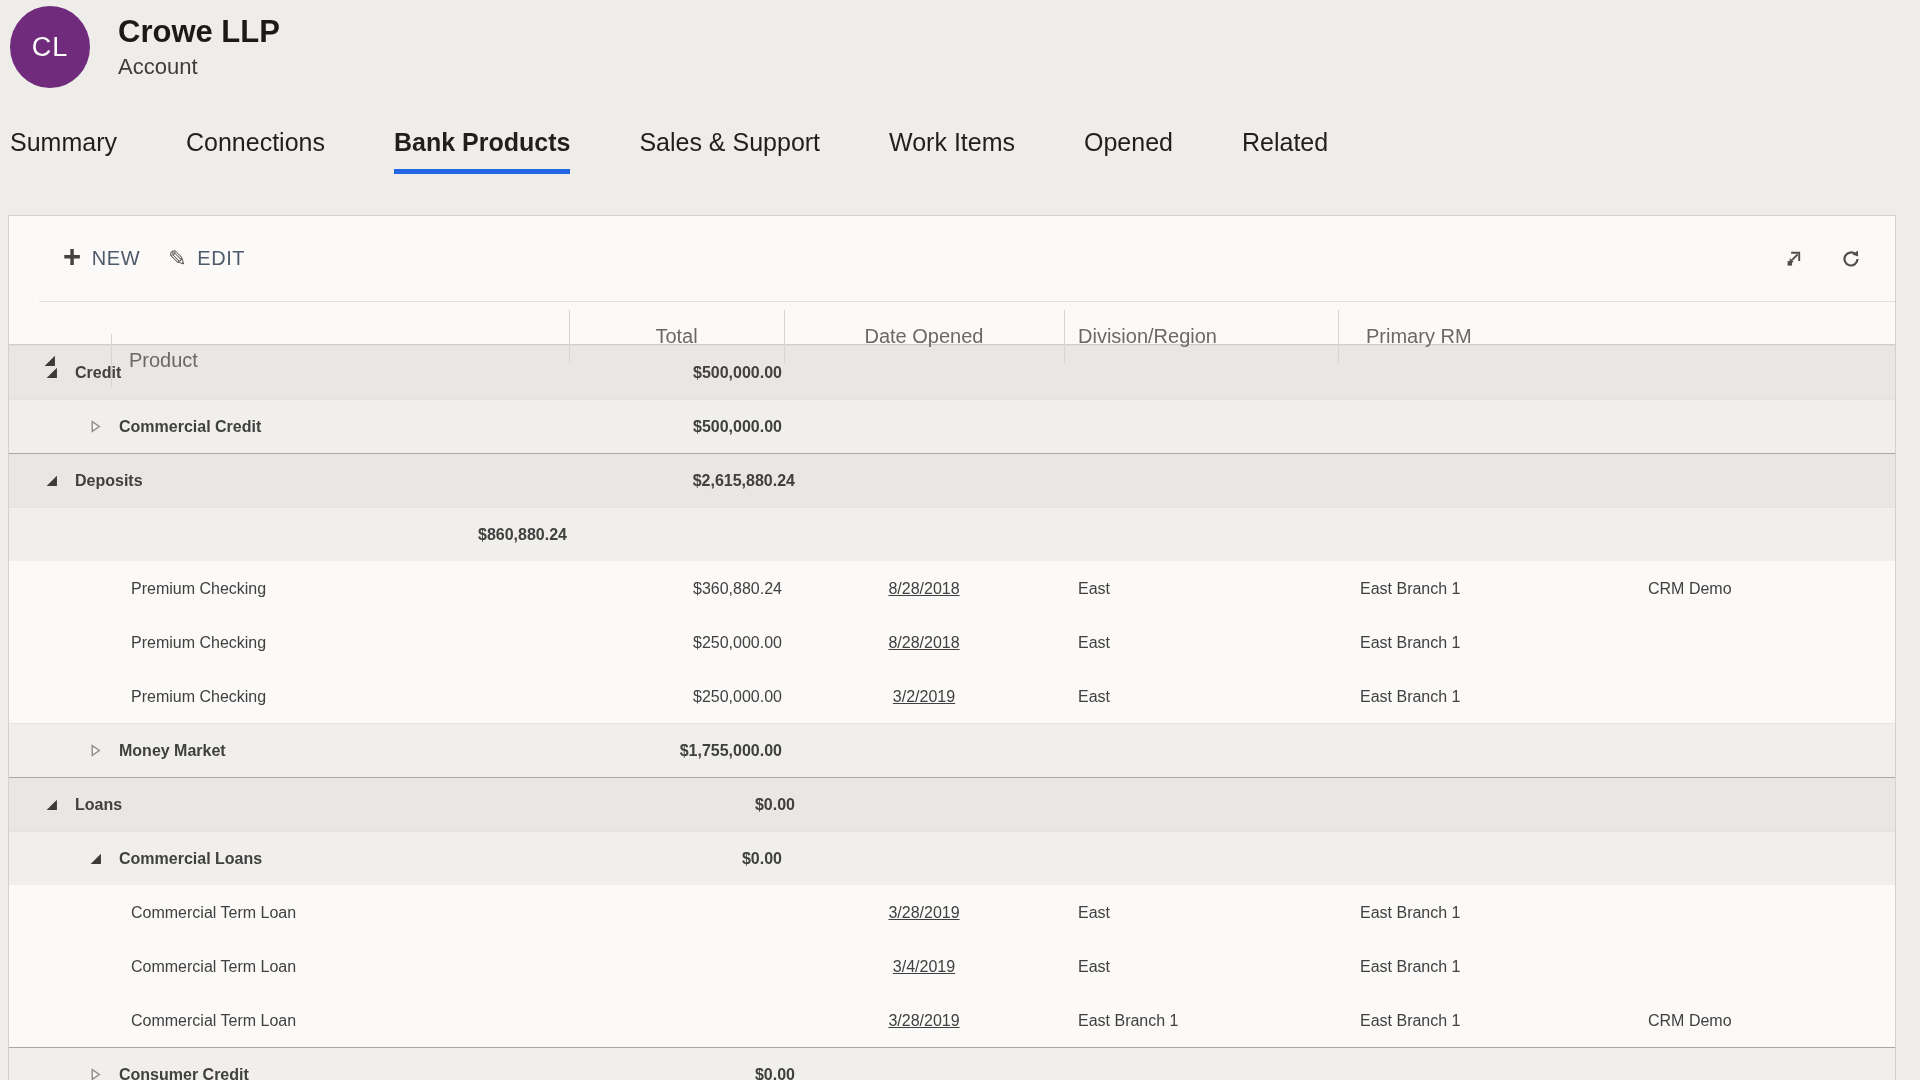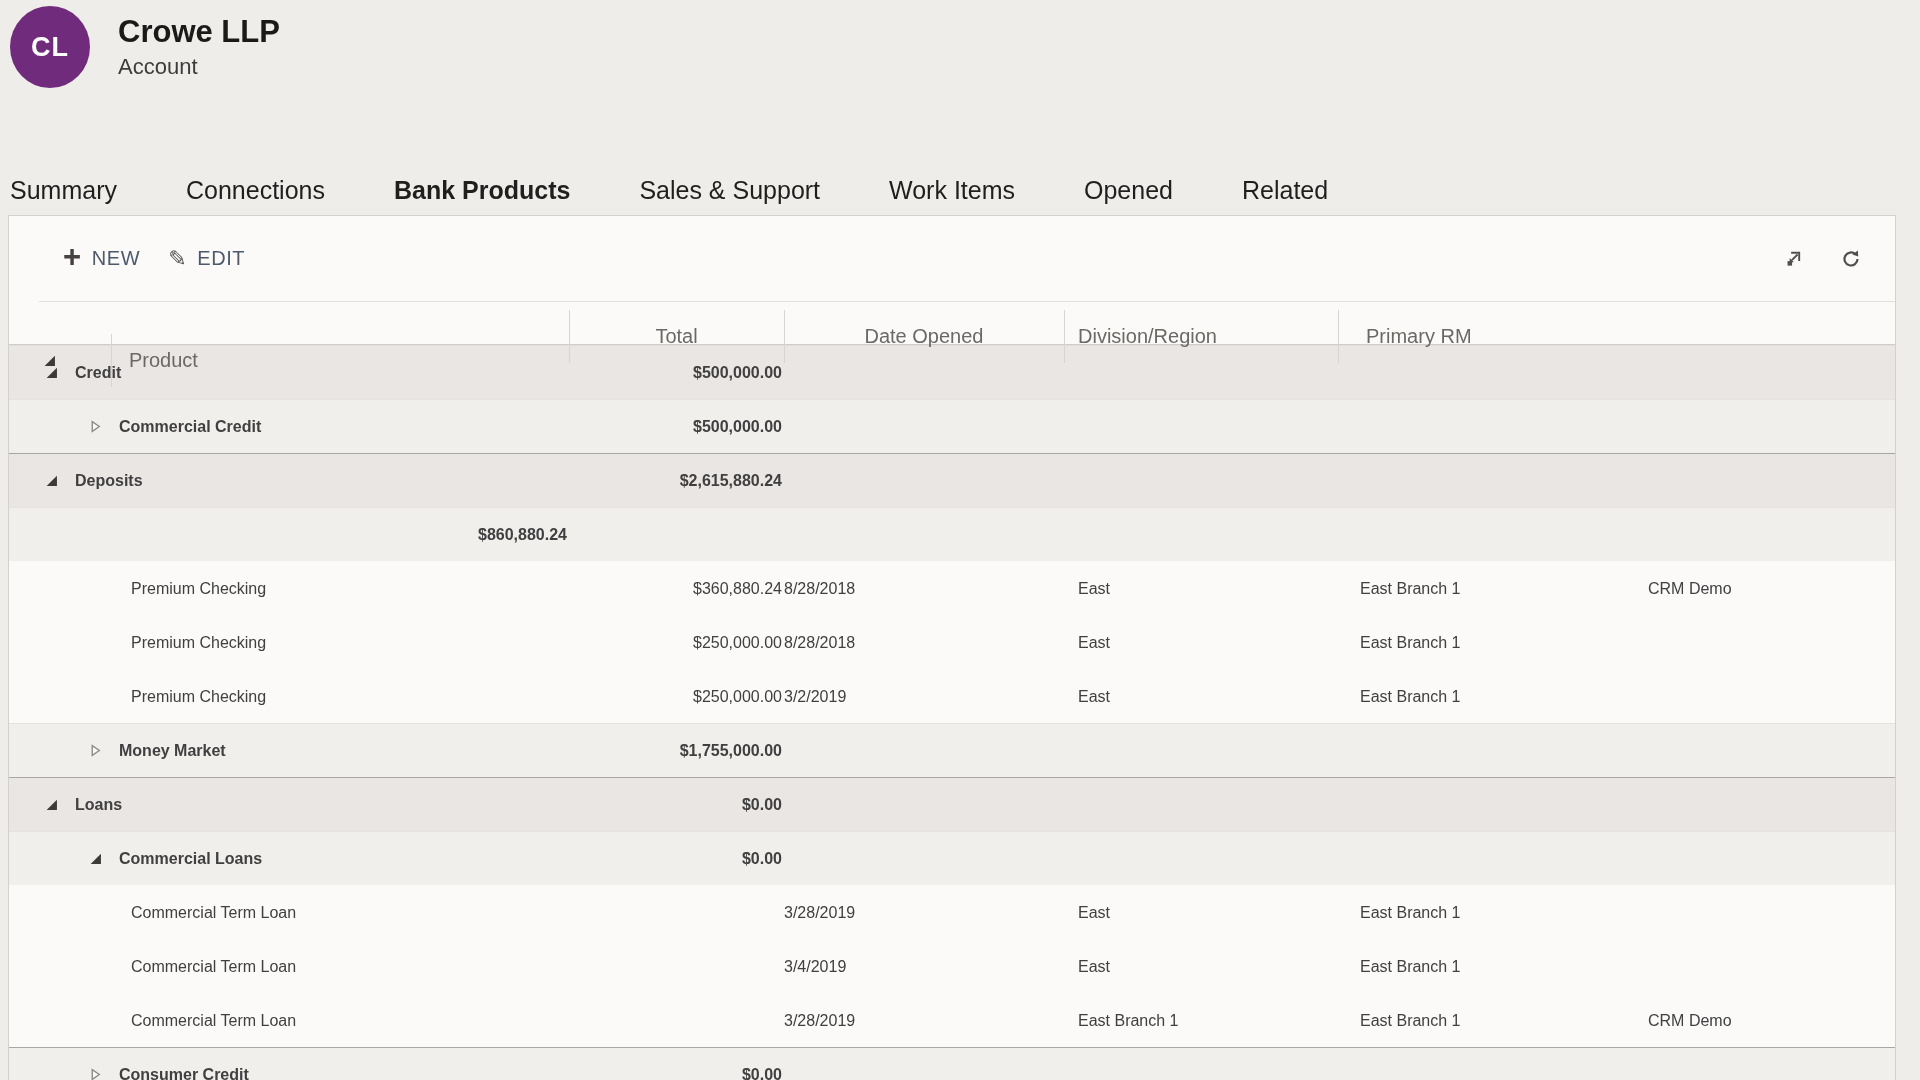--- a/index.html
+++ b/index.html
@@ -2,29 +2,29 @@
 <html><head>
 <meta charset="utf-8">
 <style>
   html,body{margin:0;padding:0;width:1920px;height:1080px;overflow:hidden;
     background:#efedea;font-family:"Liberation Sans", sans-serif;}
   *{box-sizing:border-box;}
 
   
   .acct-header{position:absolute;left:10px;top:6px;display:flex;align-items:center;gap:28px;}
   .avatar{width:80px;height:82px;border-radius:50%;background:#702b7d;display:flex;
-    align-items:center;justify-content:center;color:#fff;font-size:27px;font-weight:700;letter-spacing:1px;}
+    align-items:center;justify-content:center;color:#fff;font-size:27px;font-weight:400;letter-spacing:1px;}
   .titles h1{margin:0;font-size:31px;font-weight:700;color:#1b1a19;line-height:1.15;}
   .titles .subtitle{font-size:22px;color:#3d3c3b;margin-top:4px;}
 
   
   .tabs{position:absolute;left:10px;top:128px;display:flex;gap:69px;align-items:flex-end;}
   .tab{background:none;border:none;padding:0 0 12px 0;font-family:inherit;font-size:25px;
     color:#211f1e;cursor:pointer;border-bottom:5px solid transparent;}
-  .tab.active{font-weight:700;border-bottom-color:#2266e3;margin-top:48px;}
+  .tab.active{font-weight:700;border-bottom-color:#2266e3;}
 
   
   .panel{position:absolute;left:8px;top:215px;width:1888px;height:900px;
     background:#fbfaf8;border:1px solid #d3d1ce;}
 
   
   .toolbar{height:85px;display:flex;align-items:center;padding-left:40px;position:relative;}
   .tb-btn{background:none;border:none;display:flex;align-items:center;gap:10px;cursor:pointer;
     font-family:inherit;font-size:20px;color:#4e5a6b;letter-spacing:.6px;padding:6px 14px;}
   .plus-icon{font-size:31px;font-weight:700;color:#454240;line-height:20px;margin-top:-4px;}
@@ -46,28 +46,28 @@
   .h-total,.h-date{justify-content:center;}
   .h-div{padding-left:14px;text-align:center;}
   .h-grp{padding-left:22px;}
   .h-rm{padding-left:28px;}
 
   
   .row{display:grid;grid-template-columns:560px 215px 280px 274px 282px 1fr;height:54px;
     align-items:center;font-size:16px;color:#404040;border-top:1px solid transparent;cursor:pointer;}
   .row.lvl1{background:#e9e6e3;font-weight:700;border-top-color:#e2e0dd;}
   .row.lvl2{background:#f1efec;font-weight:700;border-top-color:#e5e3e0;}
-  .row.divider{border-top-color:#a9a7a4;}
+  .row.divider{border-top-color:#a9a7a4;gap:13px;}
   .cell{overflow:hidden;white-space:nowrap;}
   .cell-product{display:flex;align-items:center;gap:17px;}
   .lvl1 .cell-product{padding-left:36px;}
   .lvl2 .cell-product{padding-left:80px;}
   .lvl3 .cell-product{padding-left:122px;}
   .cell-total{text-align:right;padding-right:2px;}
-  .cell-date{}
+  .cell-date{text-align:center;text-decoration:underline;}
   .cell-div{padding-left:14px;}
   .cell-grp{padding-left:22px;}
   .cell-rm{padding-left:28px;}
   .exp{width:13px;height:13px;flex:0 0 13px;}
   .exp.open polygon{fill:#3d3b39;}
   .exp.closed polygon{fill:#fbfaf8;stroke:#8f8d8b;stroke-width:1.3;}
   .tri-fill{fill:#3d3b39;}
 </style>
 </head>
 <body>

